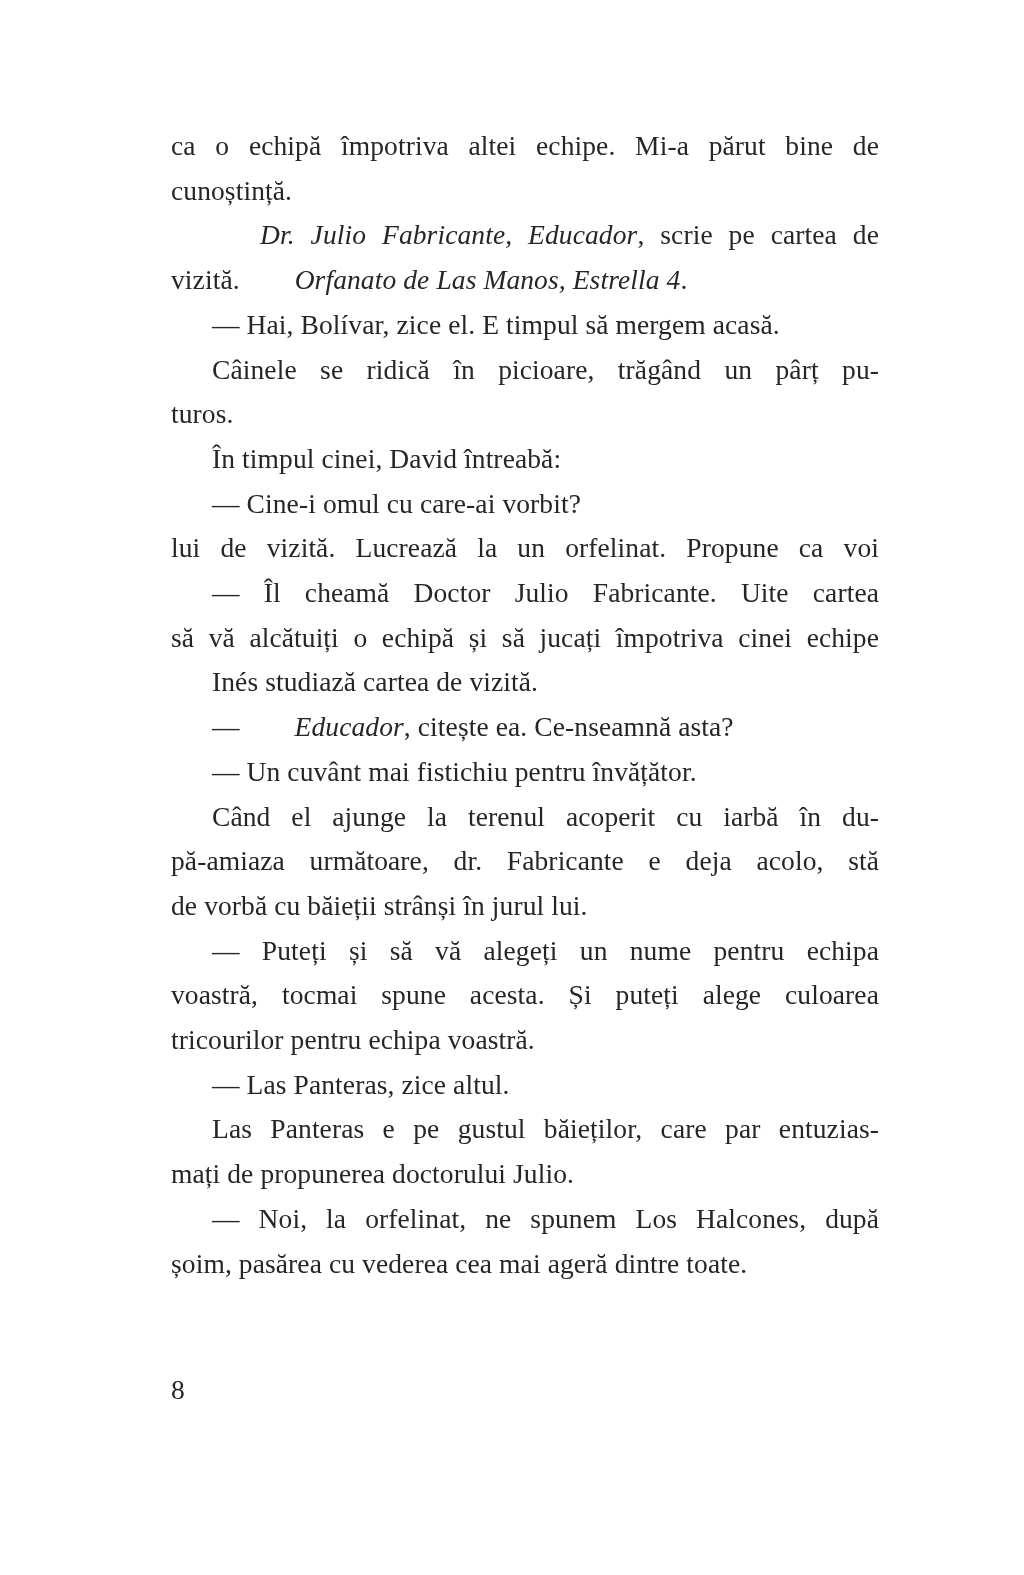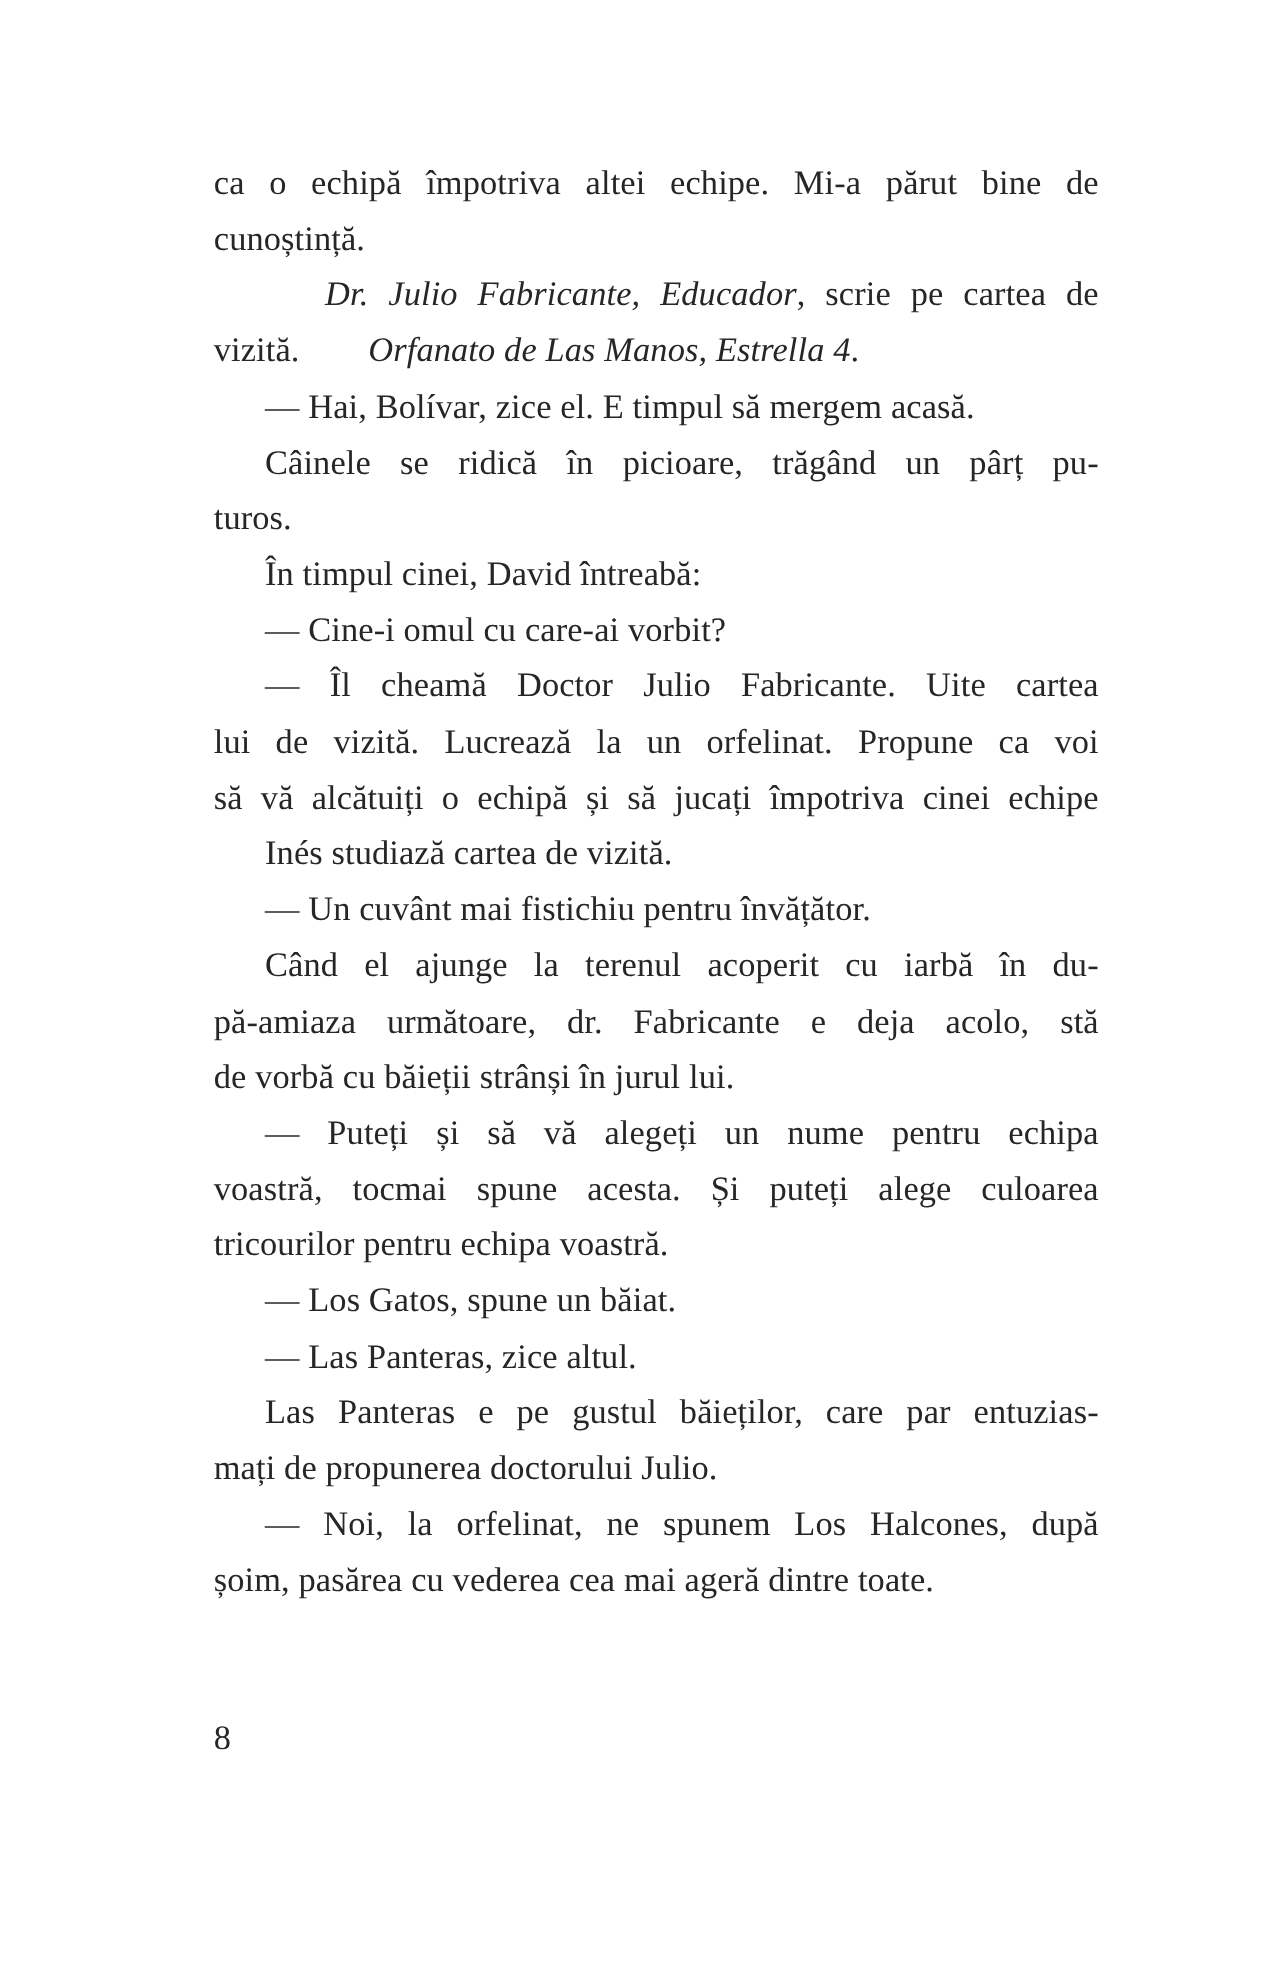--- a/index.html
+++ b/index.html
@@ -54,32 +54,32 @@
   <div class="text-block" id="text-block">
       <div class="line j"><span class="seg">ca o echipă împotriva altei echipe. Mi-a părut bine de</span></div>
       <div class="line"><span class="seg">cunoștință.</span></div>
       <div class="line ind j"><span class="seg it">Dr. Julio Fabricante, Educador</span><span class="seg">, scrie pe cartea de</span></div>
       <div class="line"><span class="seg">vizită. </span><span class="seg it">Orfanato de Las Manos, Estrella 4</span><span class="seg">.</span></div>
       <div class="line ind"><span class="seg">— Hai, Bolívar, zice el. E timpul să mergem acasă.</span></div>
       <div class="line ind j"><span class="seg">Câinele se ridică în picioare, trăgând un pârț pu-</span></div>
       <div class="line"><span class="seg">turos.</span></div>
       <div class="line ind"><span class="seg">În timpul cinei, David întreabă:</span></div>
       <div class="line ind"><span class="seg">— Cine-i omul cu care-ai vorbit?</span></div>
+      <div class="line j"><span class="seg">lui de vizită. Lucrează la un orfelinat. Propune ca voi</span></div>
       <div class="line ind j"><span class="seg">— Îl cheamă Doctor Julio Fabricante. Uite cartea</span></div>
-      <div class="line j"><span class="seg">lui de vizită. Lucrează la un orfelinat. Propune ca voi</span></div>
       <div class="line j"><span class="seg">să vă alcătuiți o echipă și să jucați împotriva cinei echipe</span></div>
       <div class="line ind"><span class="seg">Inés studiază cartea de vizită.</span></div>
+      <div class="line ind"><span class="seg">— </span><span class="seg it">Educador</span><span class="seg">, citește ea. Ce-nseamnă asta?</span></div>
       <div class="line ind"><span class="seg">— Un cuvânt mai fistichiu pentru învățător.</span></div>
       <div class="line ind j"><span class="seg">Când el ajunge la terenul acoperit cu iarbă în du-</span></div>
       <div class="line j"><span class="seg">pă-amiaza următoare, dr. Fabricante e deja acolo, stă</span></div>
       <div class="line"><span class="seg">de vorbă cu băieții strânși în jurul lui.</span></div>
       <div class="line ind j"><span class="seg">— Puteți și să vă alegeți un nume pentru echipa</span></div>
       <div class="line j"><span class="seg">voastră, tocmai spune acesta. Și puteți alege culoarea</span></div>
       <div class="line"><span class="seg">tricourilor pentru echipa voastră.</span></div>
-      <div class="line ind"><span class="seg">— Los Gatos, spune un băiat.</span></div>
       <div class="line ind"><span class="seg">— Las Panteras, zice altul.</span></div>
       <div class="line ind j"><span class="seg">Las Panteras e pe gustul băieților, care par entuzias-</span></div>
       <div class="line"><span class="seg">mați de propunerea doctorului Julio.</span></div>
       <div class="line ind j"><span class="seg">— Noi, la orfelinat, ne spunem Los Halcones, după</span></div>
       <div class="line"><span class="seg">șoim, pasărea cu vederea cea mai ageră dintre toate.</span></div>
     </div>
   <div class="page-number">8</div>
 </div>
 
 </body></html>

